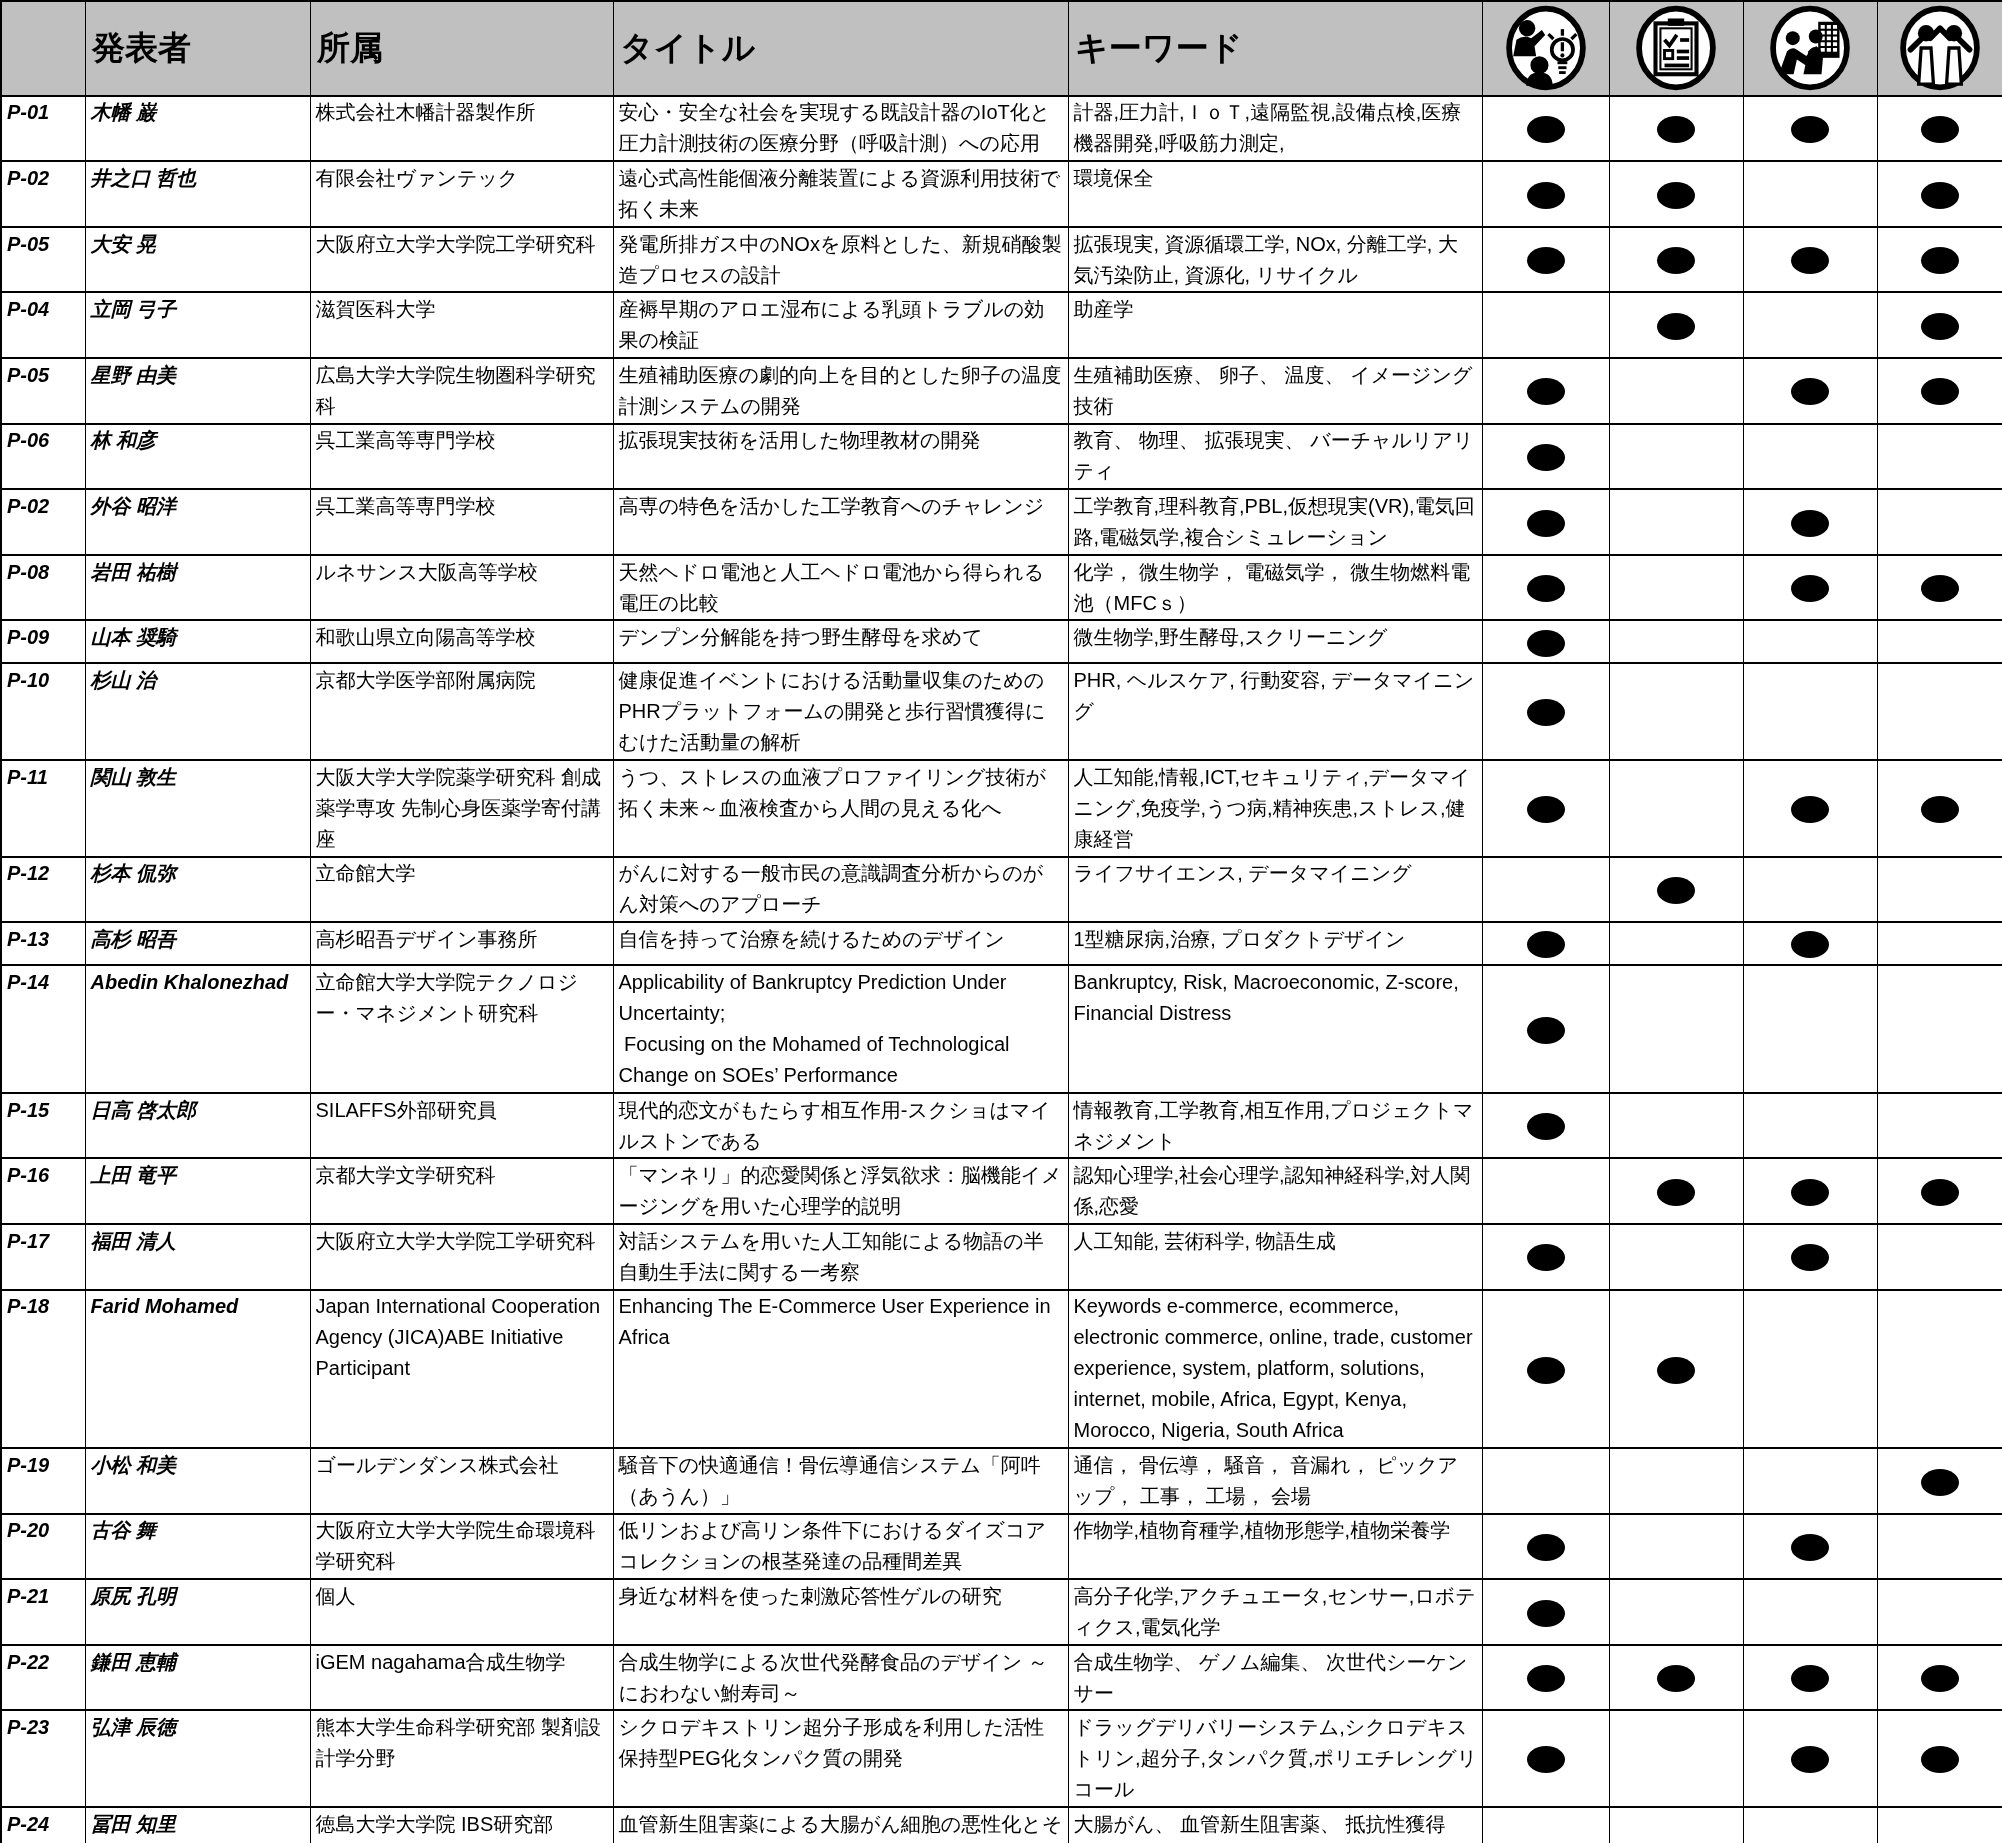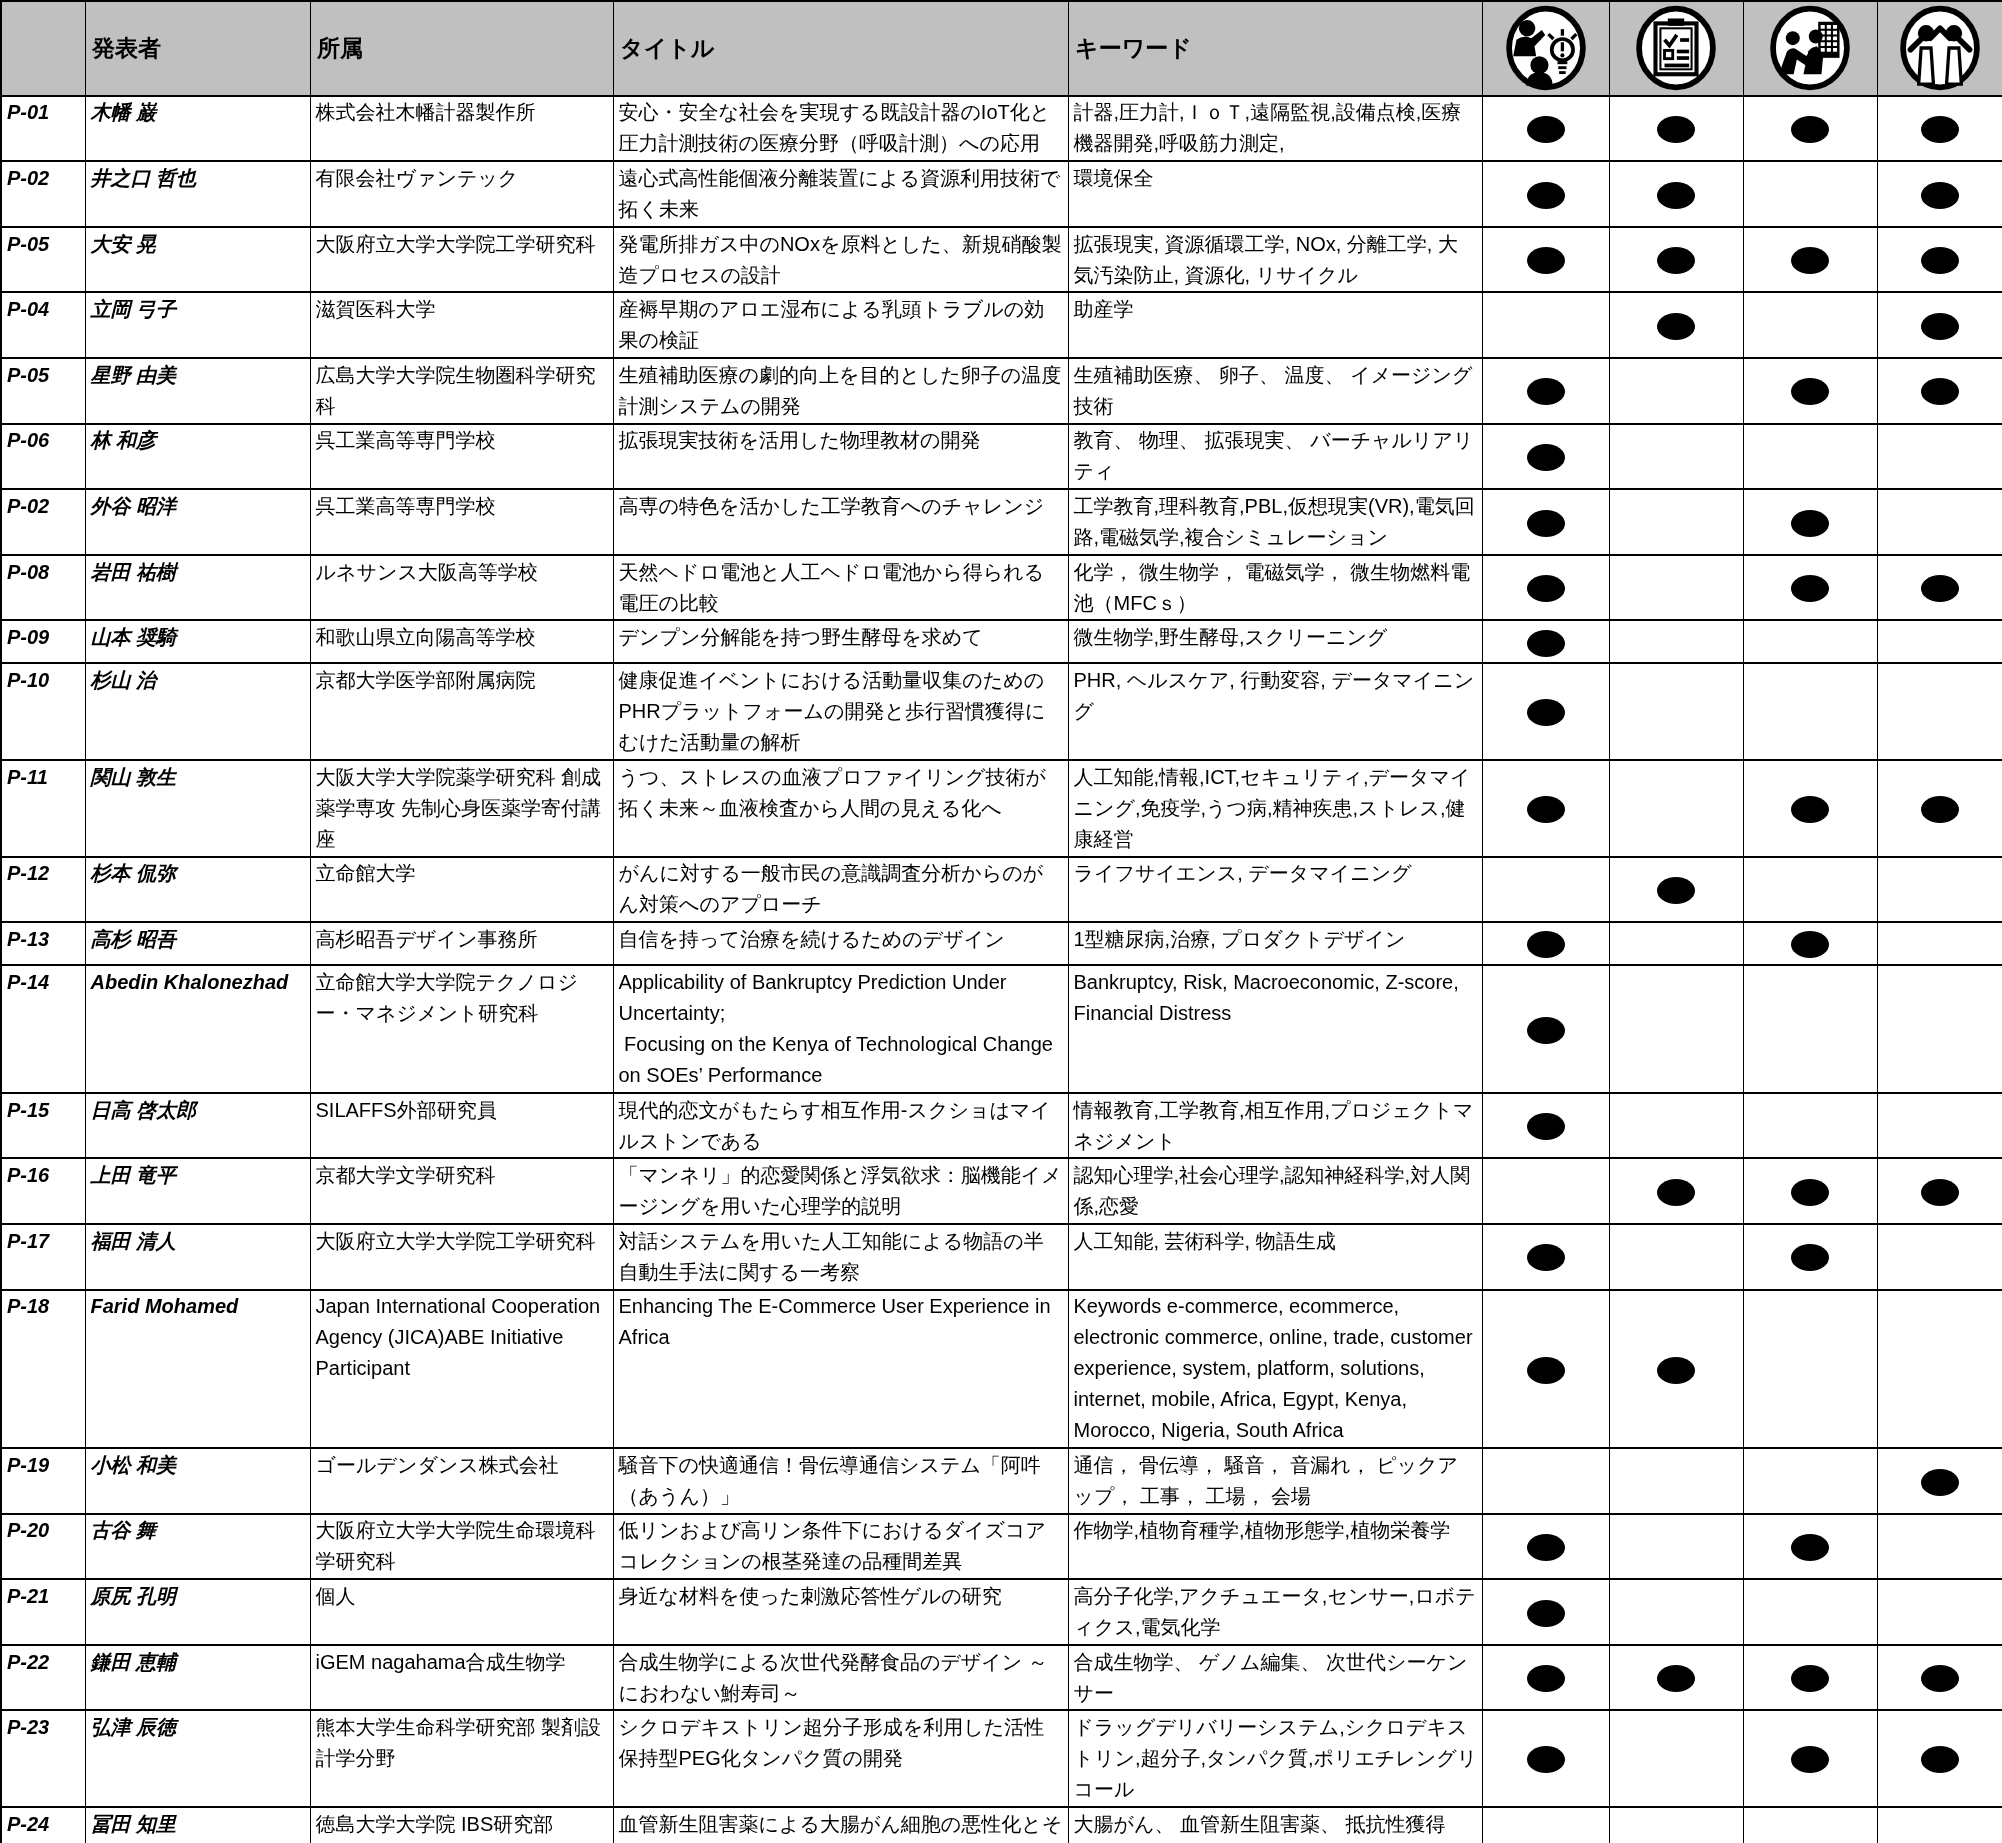--- a/index.html
+++ b/index.html
@@ -20,21 +20,21 @@
     border-top:2.5px solid #000;
     vertical-align:top;
     text-align:left;
     overflow:hidden;
     box-sizing:border-box;
   }
   thead th{
     background:#c0c0c0;
     height:90px;
     vertical-align:middle;
-    font-size:23px;
+    font-size:33px;
     font-weight:bold;
     padding:1.6px 6.6px;
   }
   thead th.icon-cell{
     text-align:center;
     padding:3.3px 1.6px;
   }
   thead th.icon-cell svg{display:inline-block;vertical-align:middle;}
   tbody td{
     font-size:20px;
@@ -288,21 +288,21 @@
         <td class="mark"><span class="dot"></span></td>
         <td class="mark"></td>
         <td class="mark"><span class="dot"></span></td>
         <td class="mark"></td>
       </tr>
       <tr>
         <td class="id">P-14</td>
         <td class="presenter">Abedin Khalonezhad</td>
         <td class="affiliation">立命館大学大学院テクノロジー・マネジメント研究科</td>
         <td class="title">Applicability of Bankruptcy Prediction Under Uncertainty;
- Focusing on the Kenya of Technological Change on SOEs’ Performance</td>
+ Focusing on the Mohamed of Technological Change on SOEs’ Performance</td>
         <td class="keywords">Bankruptcy, Risk, Macroeconomic, Z-score, Financial Distress</td>
         <td class="mark"><span class="dot"></span></td>
         <td class="mark"></td>
         <td class="mark"></td>
         <td class="mark"></td>
       </tr>
       <tr>
         <td class="id">P-15</td>
         <td class="presenter">日高 啓太郎</td>
         <td class="affiliation">SILAFFS外部研究員</td>

